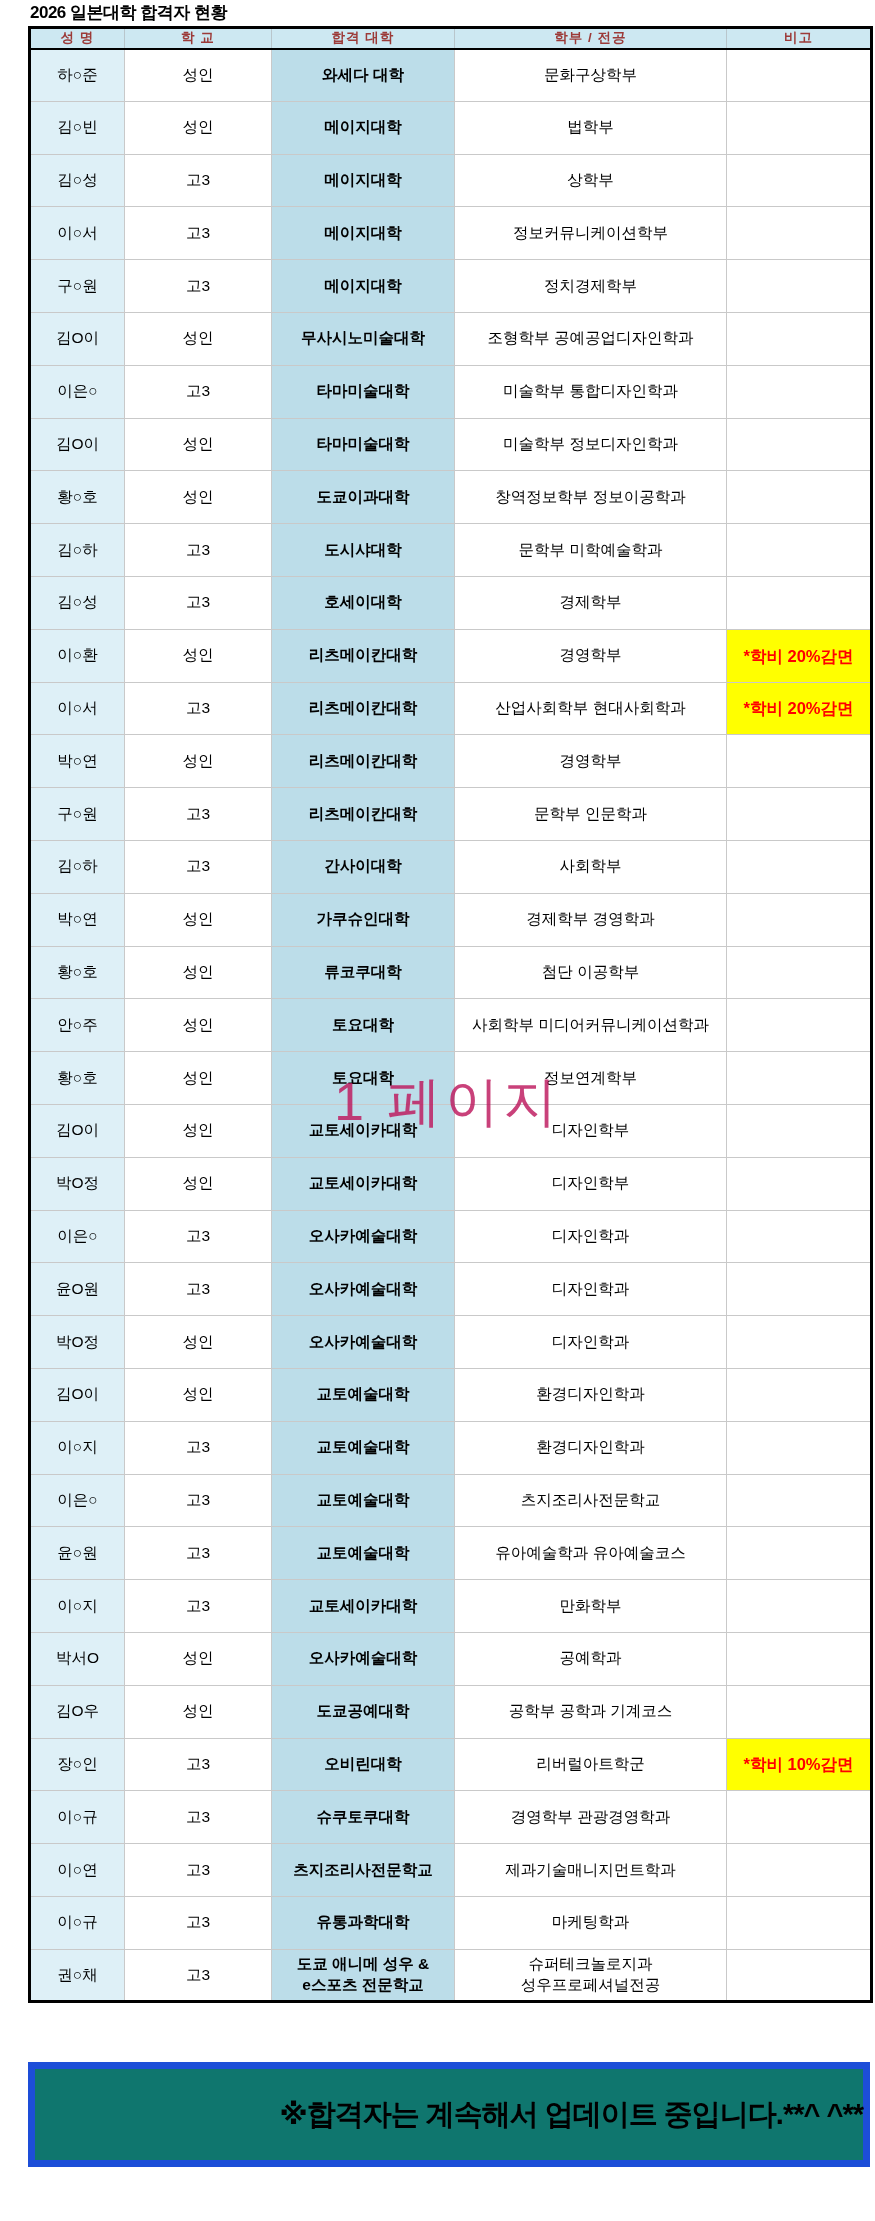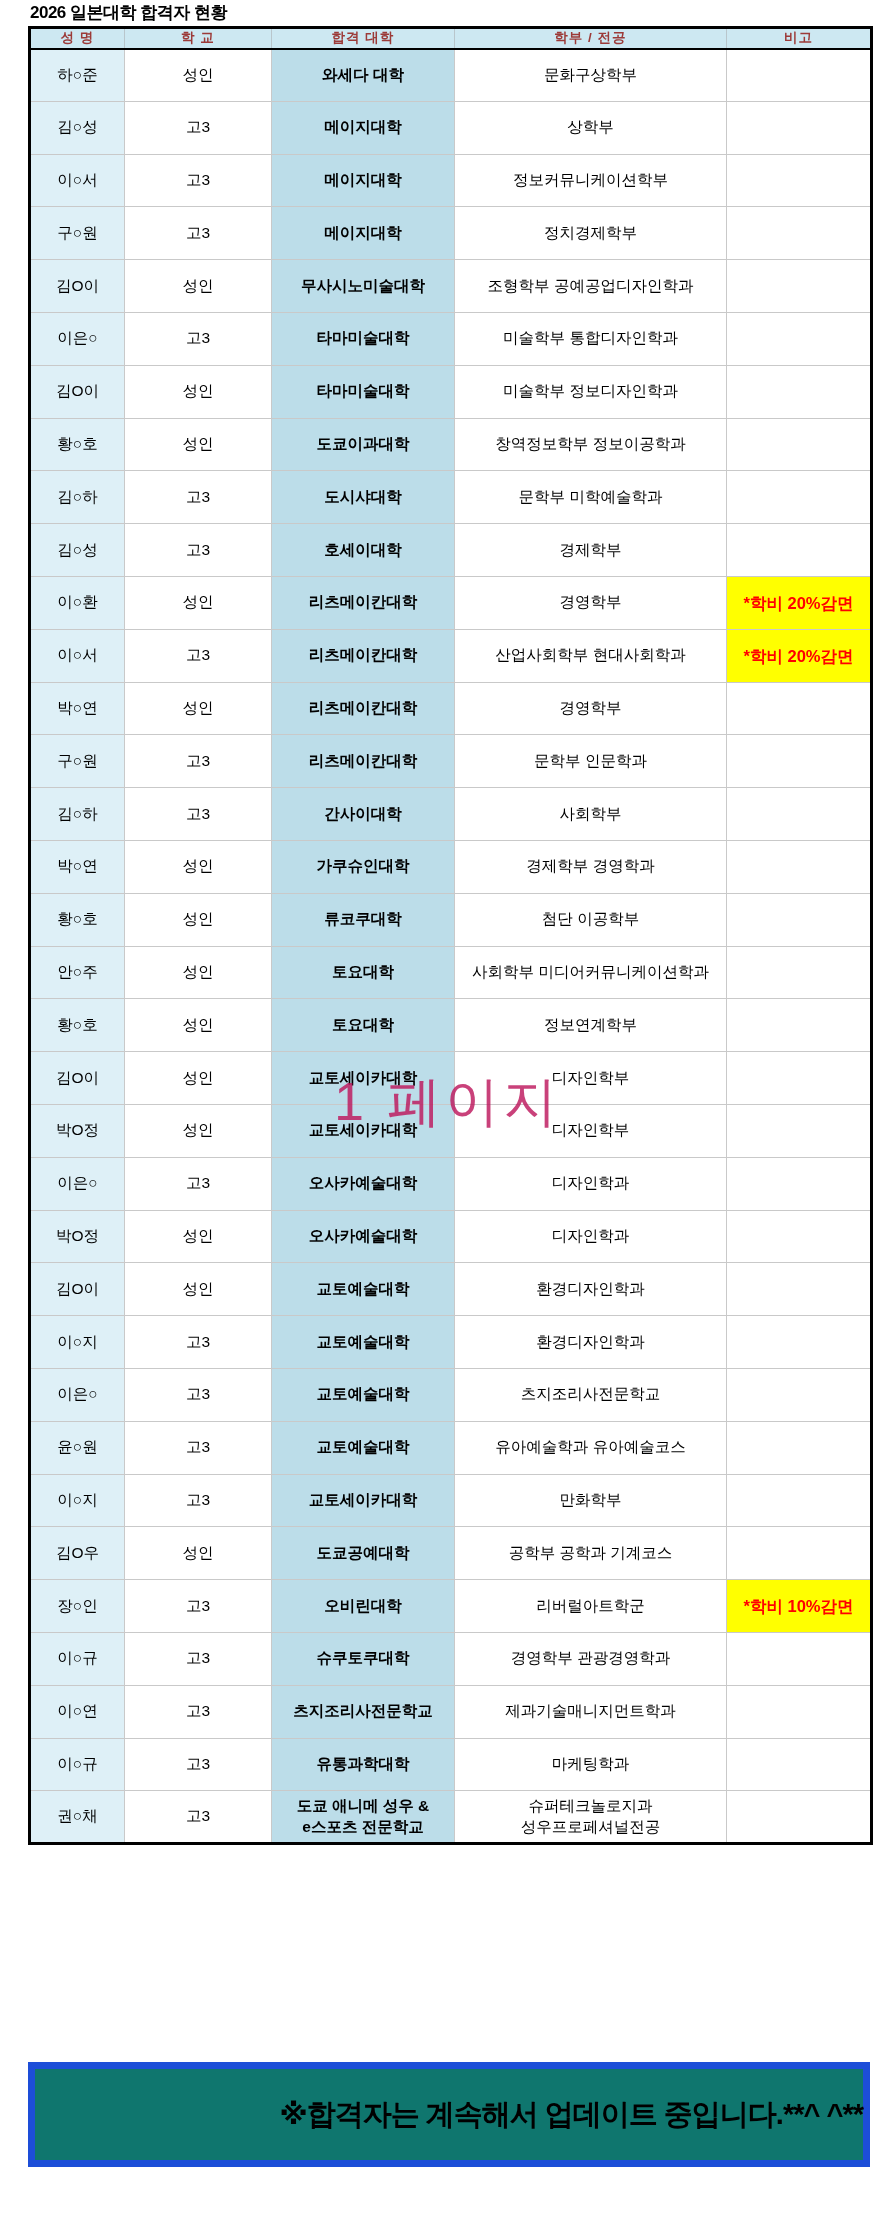--- a/index.html
+++ b/index.html
@@ -102,20 +102,27 @@
     </thead>
     <tbody>
         <tr>
           <td class="c0">하○준</td>
           <td class="c1">성인</td>
           <td class="c2">와세다 대학</td>
           <td class="c3">문화구상학부</td>
           <td class="c4"></td>
         </tr>
         <tr>
+          <td class="c0">김○빈</td>
+          <td class="c1">성인</td>
+          <td class="c2">메이지대학</td>
+          <td class="c3">법학부</td>
+          <td class="c4"></td>
+        </tr>
+        <tr>
           <td class="c0">김○성</td>
           <td class="c1">고3</td>
           <td class="c2">메이지대학</td>
           <td class="c3">상학부</td>
           <td class="c4"></td>
         </tr>
         <tr>
           <td class="c0">이○서</td>
           <td class="c1">고3</td>
           <td class="c2">메이지대학</td>
@@ -249,27 +256,34 @@
           <td class="c4"></td>
         </tr>
         <tr>
           <td class="c0">이은○</td>
           <td class="c1">고3</td>
           <td class="c2">오사카예술대학</td>
           <td class="c3">디자인학과</td>
           <td class="c4"></td>
         </tr>
         <tr>
-          <td class="c0">박O정</td>
-          <td class="c1">성인</td>
+          <td class="c0">윤O원</td>
+          <td class="c1">고3</td>
           <td class="c2">오사카예술대학</td>
           <td class="c3">디자인학과</td>
           <td class="c4"></td>
         </tr>
         <tr>
+          <td class="c0">박O정</td>
+          <td class="c1">성인</td>
+          <td class="c2">오사카예술대학</td>
+          <td class="c3">디자인학과</td>
+          <td class="c4"></td>
+        </tr>
+        <tr>
           <td class="c0">김O이</td>
           <td class="c1">성인</td>
           <td class="c2">교토예술대학</td>
           <td class="c3">환경디자인학과</td>
           <td class="c4"></td>
         </tr>
         <tr>
           <td class="c0">이○지</td>
           <td class="c1">고3</td>
           <td class="c2">교토예술대학</td>
@@ -288,20 +302,27 @@
           <td class="c1">고3</td>
           <td class="c2">교토예술대학</td>
           <td class="c3">유아예술학과 유아예술코스</td>
           <td class="c4"></td>
         </tr>
         <tr>
           <td class="c0">이○지</td>
           <td class="c1">고3</td>
           <td class="c2">교토세이카대학</td>
           <td class="c3">만화학부</td>
+          <td class="c4"></td>
+        </tr>
+        <tr>
+          <td class="c0">박서O</td>
+          <td class="c1">성인</td>
+          <td class="c2">오사카예술대학</td>
+          <td class="c3">공예학과</td>
           <td class="c4"></td>
         </tr>
         <tr>
           <td class="c0">김O우</td>
           <td class="c1">성인</td>
           <td class="c2">도쿄공예대학</td>
           <td class="c3">공학부 공학과 기계코스</td>
           <td class="c4"></td>
         </tr>
         <tr>

